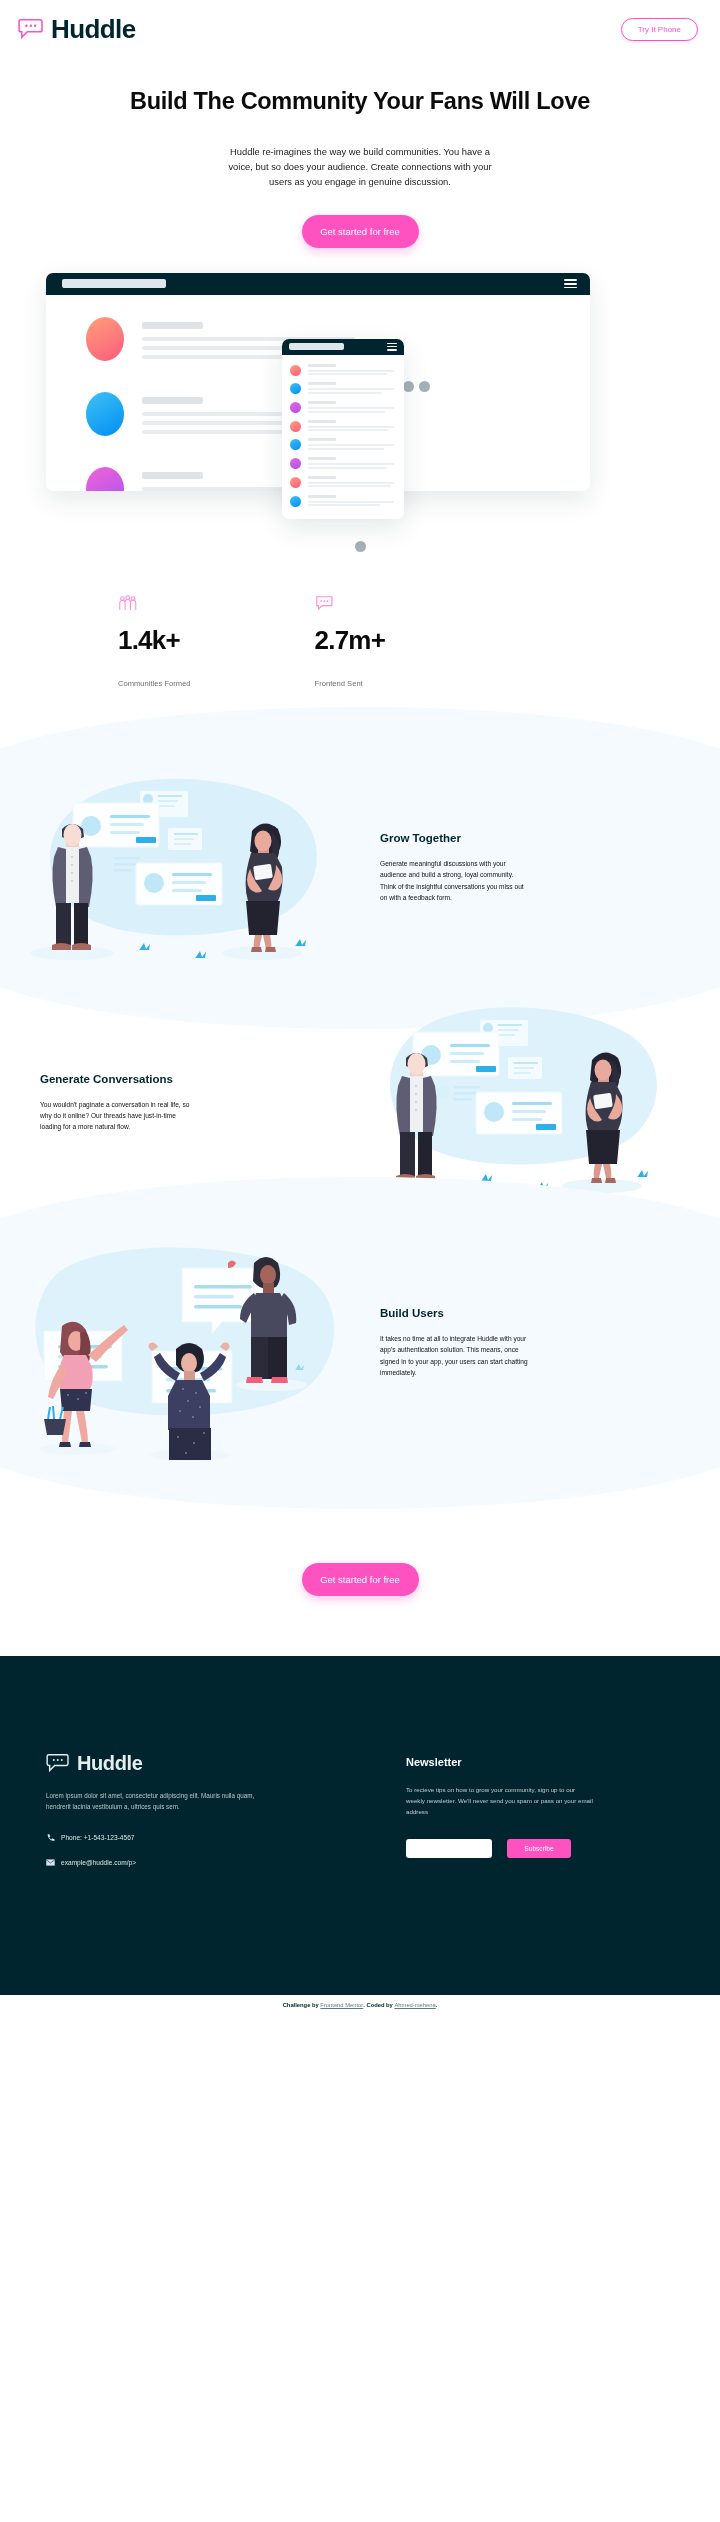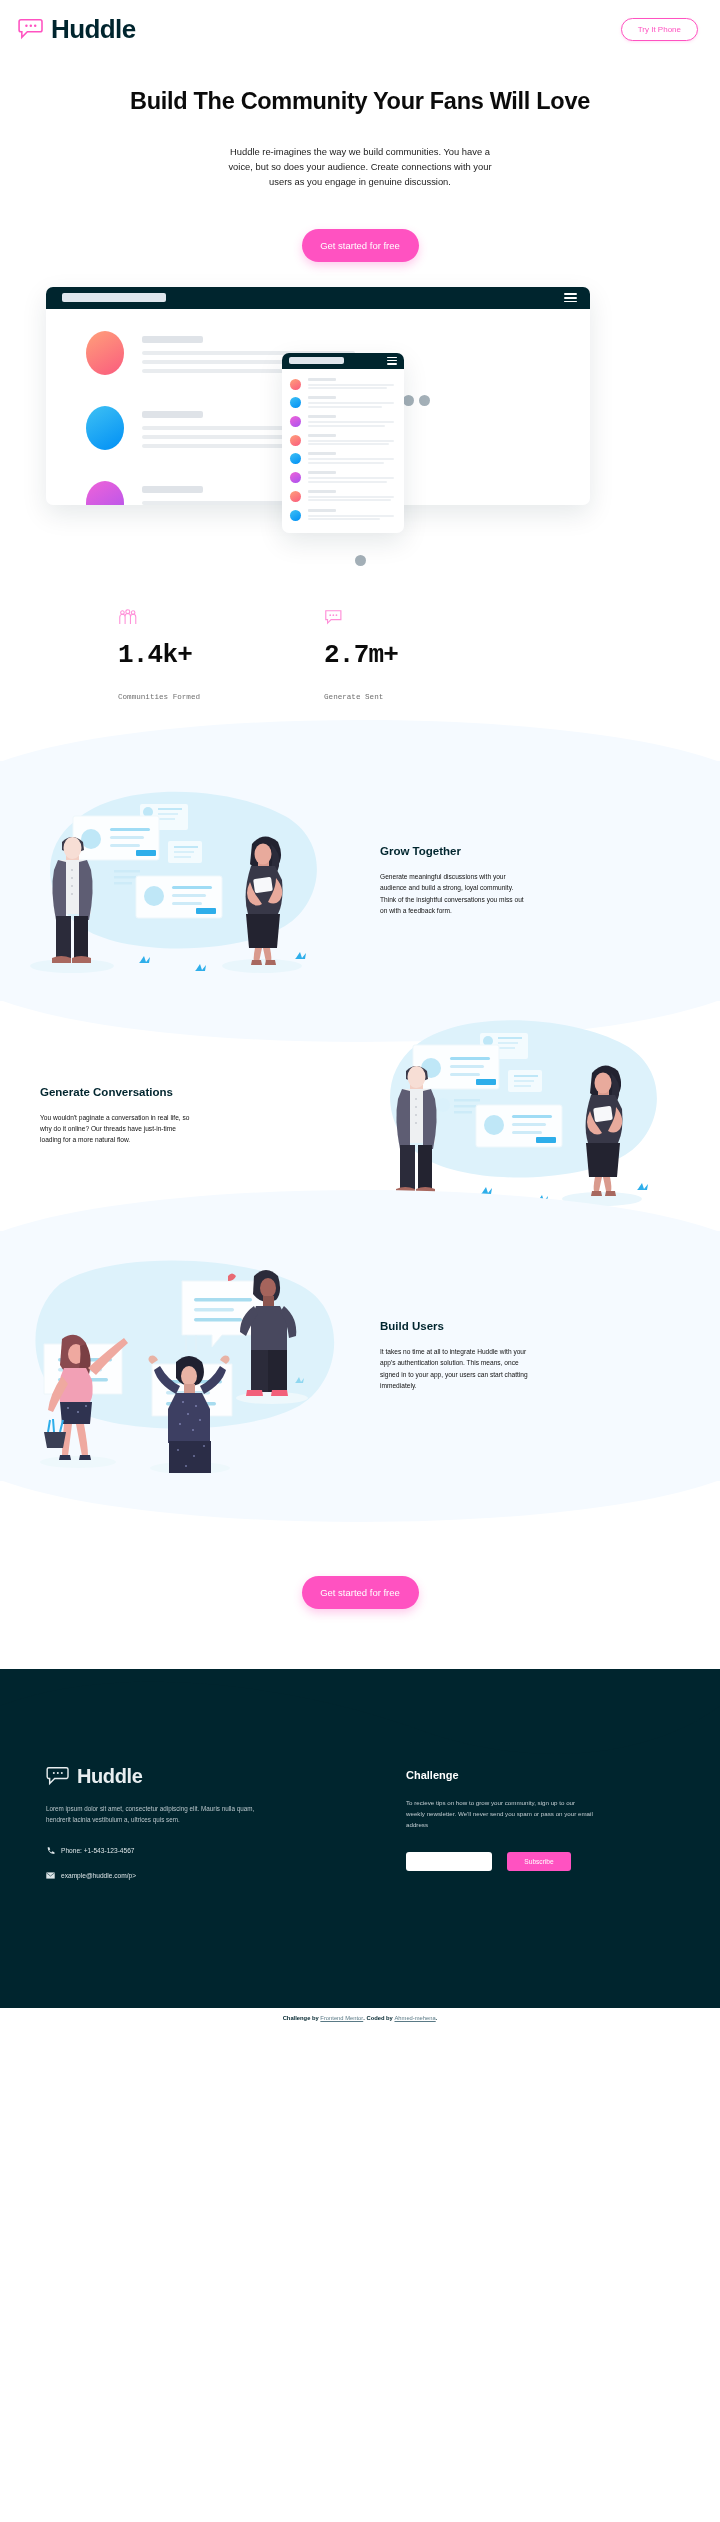--- a/index.html
+++ b/index.html
@@ -41,21 +41,21 @@
     font-weight: 700;
     letter-spacing: -0.3px;
     color: #0b0b0b;
     margin-bottom: 29px;
   }
   .hero p {
     font-size: 9.4px;
     line-height: 1.62;
     color: #1b1b1b;
     width: 286px;
-    margin: 0 auto 39px;
+    margin: 0 auto 25px;
   }
   .cta-btn {
     background: #ff52c1;
     color: #fff;
     border: none;
     border-radius: 999px;
     font-size: 9.5px;
     padding: 11px 0;
     width: 117px;
     cursor: pointer;
@@ -106,21 +106,21 @@
   .dot-side { position: absolute; left: 355px; width: 11px; height: 11px; border-radius: 50%; background: #a4b0b8; }
 
   .mini-feed { padding: 9px 0 0 8px; }
   .mini-row { display: flex; gap: 7px; margin-bottom: 5.5px; align-items: flex-start; }
   .mini-av { width: 11px; height: 11px; border-radius: 50%; flex: none; margin-top: 1px; }
   .mini-lines { flex: 1; padding-right: 6px; }
   .mini-ln { background: #edf0f3; border-radius: 1px; height: 2px; margin-bottom: 1.6px; }
   .mini-ln.t { background: #e3e7eb; height: 3px; width: 28px; margin-bottom: 3px; }
 
   
-  .stats { display: flex; padding: 42px 0 60px 118px; gap: 124px; font-family: Liberation Mono, monospace; }
+  .stats { display: flex; padding: 42px 0 60px 118px; gap: 124px; }
   .stat-icon { height: 16px; margin-bottom: 10px; }
   .stat-num { font-size: 26px; font-weight: 700; letter-spacing: -0.8px; color: #0b0b0b; }
   .stat-label { font-size: 7.6px; color: #6f6f6f; margin-top: 23px; }
 
   
   .sect { position: relative; width: 720px; }
   .sect-bg { position: absolute; inset: 0; background: #f5faff; }
   .curve-top, .curve-bot { position: absolute; left: 0; width: 720px; height: 42px; display: block; }
   .curve-top { top: -41px; } .curve-bot { bottom: -41px; }
 
@@ -320,21 +320,21 @@
     <div class="stat-label">Communities Formed</div>
   </div>
   <div>
     <svg class="stat-icon" viewBox="0 0 22 18">
       <path d="M2 2h17v10H8l-4 4v-4H2z" stroke="#ff8fd8" stroke-width="1.3" fill="none"></path>
       <circle cx="7" cy="7" r="1" fill="#ff8fd8"></circle>
         <circle cx="10.5" cy="7" r="1" fill="#ff8fd8"></circle>
         <circle cx="14" cy="7" r="1" fill="#ff8fd8"></circle>
     </svg>
     <div class="stat-num">2.7m+</div>
-    <div class="stat-label">Generate Sent</div>
+    <div class="stat-label">Frontend Sent</div>
   </div>
 </div>
 
 <div class="sect s1">
   <div class="sect-bg">
     <svg class="curve-top" viewBox="0 0 720 42" preserveAspectRatio="none">
       <path d="M0 42 C 150 -14 570 -14 720 42 Z" fill="#f5faff"></path>
     </svg>
     <svg class="curve-bot" viewBox="0 0 720 42" preserveAspectRatio="none">
       <path d="M0 0 C 150 56 570 56 720 0 Z" fill="#f5faff"></path>
@@ -636,21 +636,21 @@
       <div class="f-contact">
         <svg width="9" height="9" viewBox="0 0 16 12">
           <rect x="0.5" y="0.5" width="15" height="11" fill="#dbe4e7"></rect>
             <path d="M0.5 1 L8 7 L15.5 1" stroke="#00252e" fill="none"></path>
         </svg>
         <span>example@huddle.com/p&gt;</span>
       </div>
     </div>
 
     <div class="f-right">
-      <h3>Challenge</h3>
+      <h3>Newsletter</h3>
       <p>To recieve tips on how to grow your community, sign up to our weekly newsletter. We'll never send you spam or pass on your email address</p>
       <div class="f-form">
         <input class="f-input" type="text" placeholder="" style="">
         <button class="f-sub">Subscribe</button>
       </div>
     </div>
   </div>
 
   <div class="attribution">
     <span>Challenge by </span><a href="#">Frontend Mentor</a><span>. Coded by </span><a href="#">Ahmed-mehena</a><span>.</span>

